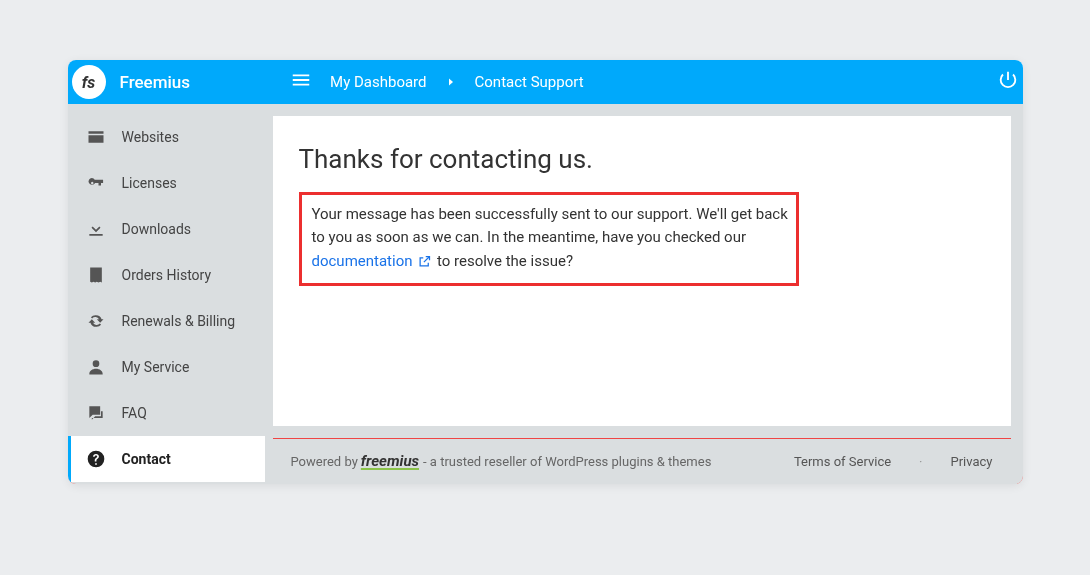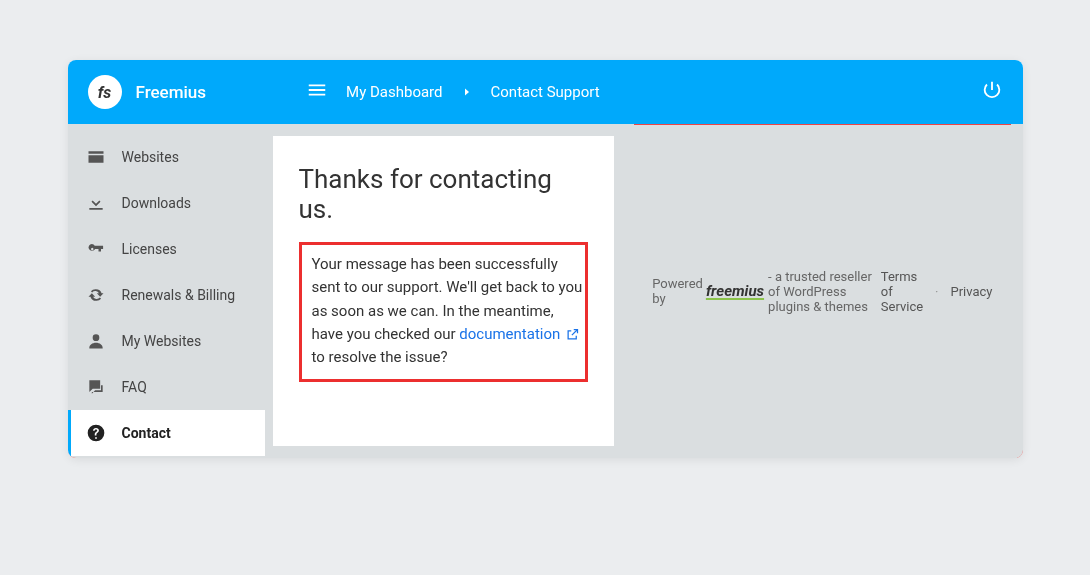--- a/index.html
+++ b/index.html
@@ -21,22 +21,22 @@
       background: #fff;
       border-radius: 8px;
       overflow: hidden;
       box-shadow: 0 2px 10px rgba(0,0,0,0.08);
     }
     .header {
       background: #00a9fb;
       color: #fff;
       display: flex;
       align-items: center;
-      height: 64px;
-      padding: 0 20px;
+      height: 44px;
+      padding: 0 4px;
     }
     .logo-circle {
       width: 34px;
       height: 34px;
       border-radius: 50%;
       background: #fff;
       display: flex;
       align-items: center;
       justify-content: center;
       margin-right: 14px;
@@ -134,21 +134,21 @@
       color: #222;
       border-left: 3px solid #00a9fb;
       padding-left: 15px;
     }
     .sidebar-item.active .icon svg {
       fill: #222;
     }
     .content {
       flex: 1;
       display: flex;
-      flex-direction: row;
+      flex-direction: column;
       background: #dadee0;
     }
     .content-card {
       background: #fff;
       margin: 12px 12px 12px 8px;
       padding: 28px 26px;
       min-height: 310px;
     }
     .content-title {
       font-size: 26px;
@@ -197,21 +197,21 @@
       font-size: 15px;
       text-decoration: underline;
       text-decoration-color: #8bc34a;
       text-decoration-thickness: 2px;
       text-underline-offset: 2px;
       margin: 0 4px 0 3px;
     }
     .footer-links {
       display: flex;
       align-items: center;
-      gap: 12px;
+      gap: 28px;
     }
     .footer-links a {
       color: #555;
       text-decoration: none;
       cursor: pointer;
     }
     .footer-links .dot {
       color: #999;
     }
   </style>
@@ -262,52 +262,60 @@
           <svg viewBox="0 0 24 24">
               <path d="M3 5h18v3H3V5zm0 5h18v9H3v-9z"></path>
             </svg>
         </span>
         <span>Websites</span>
       </div>
 
       <div class="sidebar-item">
         <span class="icon">
           <svg viewBox="0 0 24 24">
+              <path d="M7 14a4 4 0 1 1 3.5-6l10 .01v4H18v3h-3v-3h-4A4 4 0 0 1 7 14zm-1-2a1.5 1.5 0 1 0 0-.01z"></path>
+            </svg>
+        </span>
+        <span>Licenses</span>
+      </div>
+
+      <div class="sidebar-item">
+        <span class="icon">
+          <svg viewBox="0 0 24 24">
               <path d="M12 3v10l4-4 1.4 1.4L12 16 6.6 10.4 8 9l4 4V3h0zM4 18h16v2H4v-2z"></path>
             </svg>
         </span>
         <span>Downloads</span>
       </div>
 
       <div class="sidebar-item">
         <span class="icon">
           <svg viewBox="0 0 24 24">
-              <path d="M7 14a4 4 0 1 1 3.5-6l10 .01v4H18v3h-3v-3h-4A4 4 0 0 1 7 14zm-1-2a1.5 1.5 0 1 0 0-.01z"></path>
-            </svg>
-        </span>
-        <span>Licenses</span>
-      </div>
-
+              <path d="M5 3h14v18l-2-1-2 1-2-1-2 1-2-1-2 1-2-1V3zm3 4h8v2H8V7zm0 4h8v2H8v-2zm0 4h5v2H8v-2z"></path>
+            </svg>
+        </span>
+        <span>Orders History</span>
+      </div>
 
       <div class="sidebar-item">
         <span class="icon">
           <svg viewBox="0 0 24 24">
               <path d="M12 5a7 7 0 0 1 6.7 5H21l-4 4-4-4h2.6A5 5 0 0 0 7.4 9L5.9 7.5A7 7 0 0 1 12 5zm0 14a7 7 0 0 1-6.7-5H3l4-4 4 4H8.4a5 5 0 0 0 8.2 1l1.5 1.5A7 7 0 0 1 12 19z"></path>
             </svg>
         </span>
         <span>Renewals &amp; Billing</span>
       </div>
 
       <div class="sidebar-item">
         <span class="icon">
           <svg viewBox="0 0 24 24">
               <path d="M12 4a4 4 0 1 1 0 8 4 4 0 0 1 0-8zm-8 16c0-3.3 3.6-6 8-6s8 2.7 8 6v1H4v-1z"></path>
             </svg>
         </span>
-        <span>My Websites</span>
+        <span>My Service</span>
       </div>
 
       <div class="sidebar-item">
         <span class="icon">
           <svg viewBox="0 0 24 24">
               <path d="M4 4h13v10H8l-4 4V4zm3 14h13v-8h-2v6H11l-4 4v-2z"></path>
             </svg>
         </span>
         <span>FAQ</span>
       </div>

